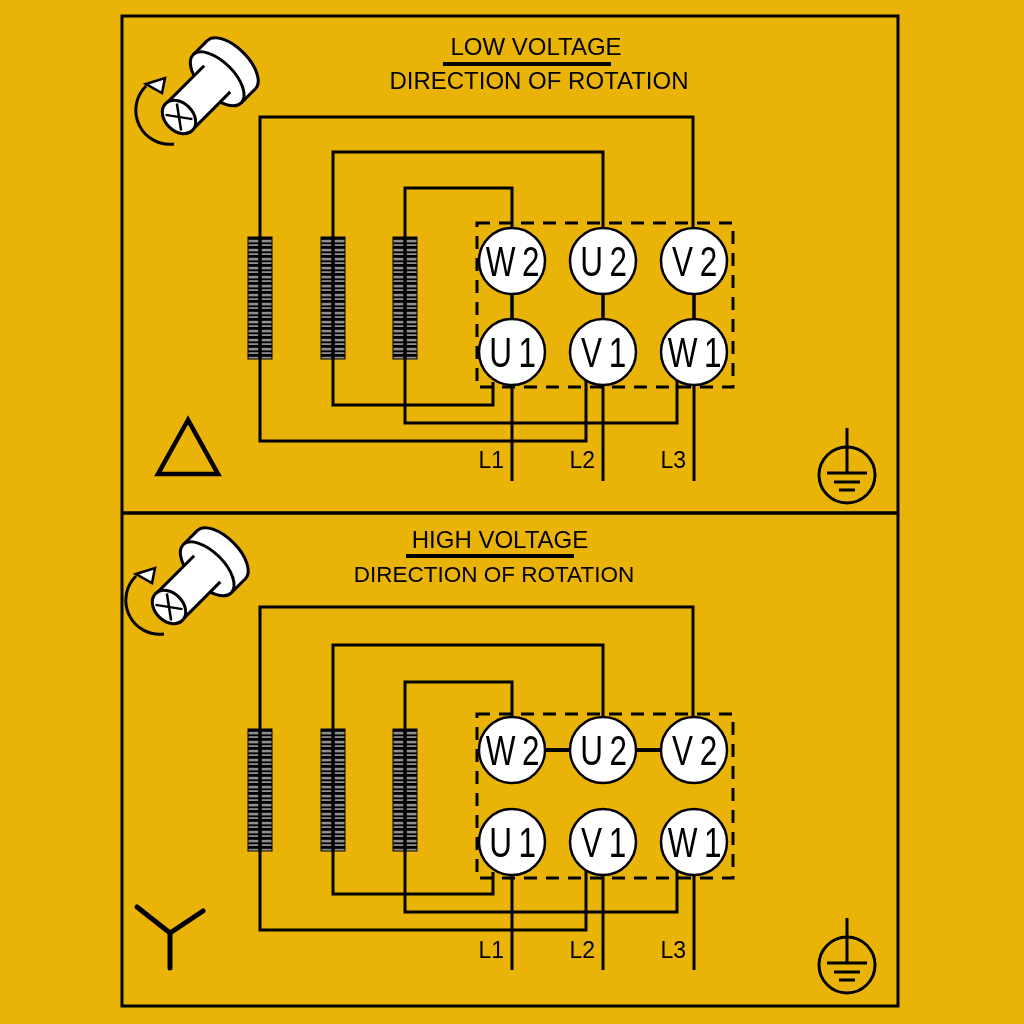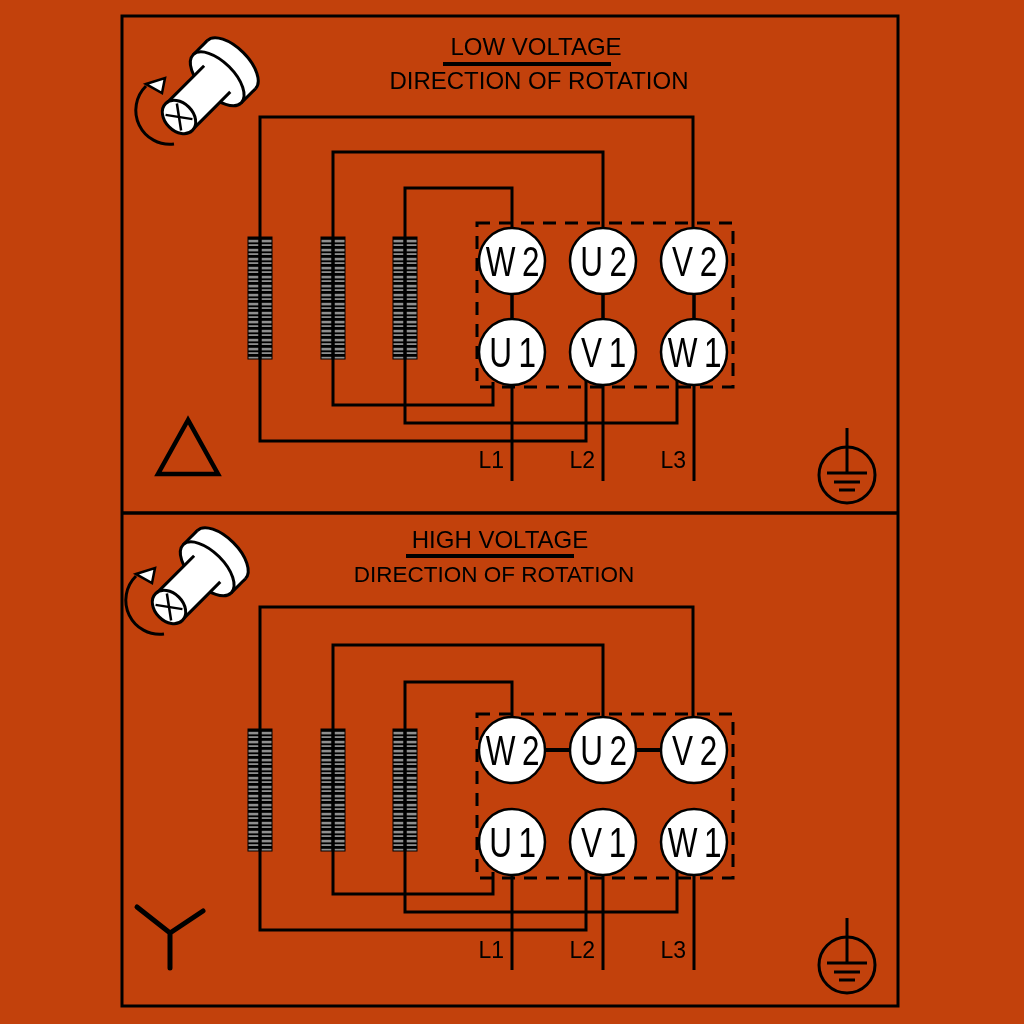--- a/index.html
+++ b/index.html
@@ -1,16 +1,16 @@
 <!DOCTYPE html>
 <html><head>
 <meta charset="utf-8">
 <style>
   html,body{margin:0;padding:0;background:#fff;}
-  .page{position:relative;width:1024px;height:1024px;background:#c2410c;overflow:hidden;}
+  .page{position:relative;width:1024px;height:1024px;background:#eab308;overflow:hidden;}
   text{font-family:"Liberation Sans",sans-serif;fill:#000;}
   .title{font-size:24px;}
   .subtitle{font-size:24px;}
   .subtitle2{font-size:22.5px;}
   .term{font-size:42px;letter-spacing:9px;}
   .lline{font-size:23px;}
 </style>
 </head>
 <body>
 

